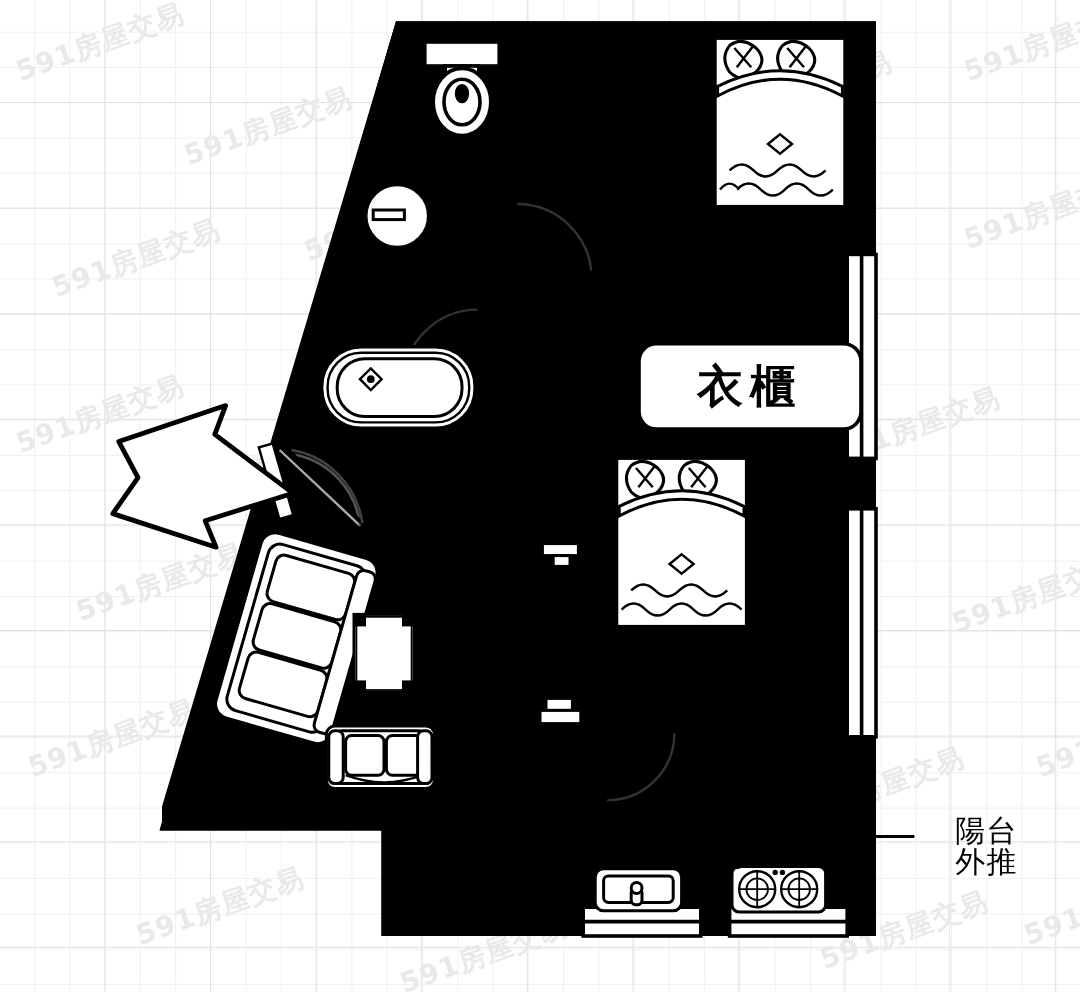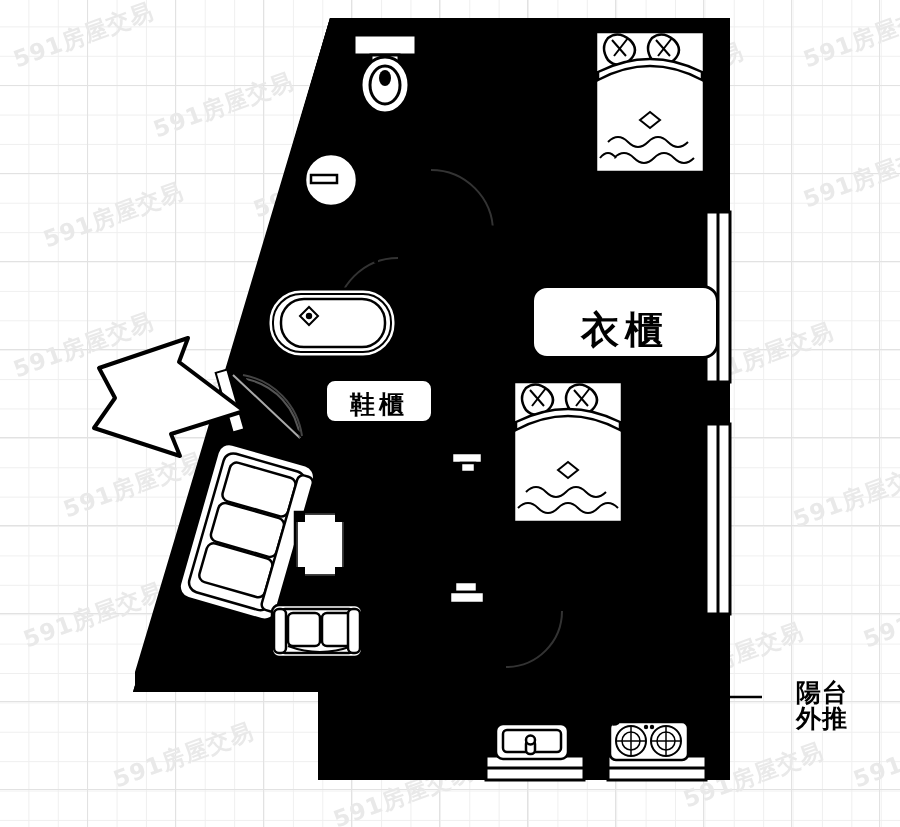--- a/index.html
+++ b/index.html
@@ -14,25 +14,25 @@
       linear-gradient(to bottom,#efefef 1px,transparent 1px);
     background-size:88px 88px,88px 88px,29.4px 29.4px,29.4px 29.4px;
     background-position:-1px -3px,-1px -3px,-1px -3px,-1px -3px;
   }
   #wm{position:absolute;inset:0;pointer-events:none;}
   .wm{position:absolute;transform:rotate(-20deg);color:#e9e9e9;
       font-size:23px;font-weight:bold;white-space:nowrap;
       font-family:"DejaVu Sans","Liberation Sans",sans-serif;letter-spacing:1px;}
   #svgwrap{position:absolute;inset:0;}
   svg{display:block;}
-  .lbl{position:absolute;color:#000;font-weight:bold;line-height:1.02;
+  .lbl{position:absolute;color:#000;font-weight:normal;line-height:1.02;
        font-family:"DejaVu Sans","Liberation Sans",sans-serif;white-space:pre;}
   .lbl-room{font-size:38px;letter-spacing:2px;}
   .lbl-vert{writing-mode:vertical-rl;text-orientation:upright;}
-  .lbl-box{position:absolute;display:flex;align-items:flex-end;justify-content:center;
+  .lbl-box{position:absolute;display:flex;align-items:center;justify-content:center;
            border:3px solid #000;border-radius:16px;background:#fff;
            font-weight:bold;color:#000;
            font-family:"DejaVu Sans","Liberation Sans",sans-serif;}
   .lbl-note{font-size:25px;letter-spacing:1px;}
 </style>
 </head>
 <body>
 
 <div id="plan">
 
@@ -287,20 +287,17 @@
   <div class="lbl lbl-room lbl-vert" style="left:345px;top:193px;">衛浴</div>
 
   <div class="lbl lbl-room lbl-vert" style="left:378px;top:502px;">客廳</div>
 
   <div class="lbl lbl-room" style="left:554px;top:692px;font-size:34px;">廚房</div>
 
   <div class="lbl-box" style="left:531px;top:285px;width:182px;height:68px;font-size:38px;letter-spacing:6px;">
     <span>衣櫃</span>
   </div>
 
-  <div class="lbl-box" style="left:325px;top:379px;width:104px;height:40px;font-size:25px;letter-spacing:4px;border-width:2.5px;border-radius:10px;">
-    <span>鞋櫃</span>
-  </div>
 
   <div class="lbl lbl-note" style="left:796px;top:680px;"><span>陽台
 外推</span></div>
 
 </div>
 
 </body></html>

